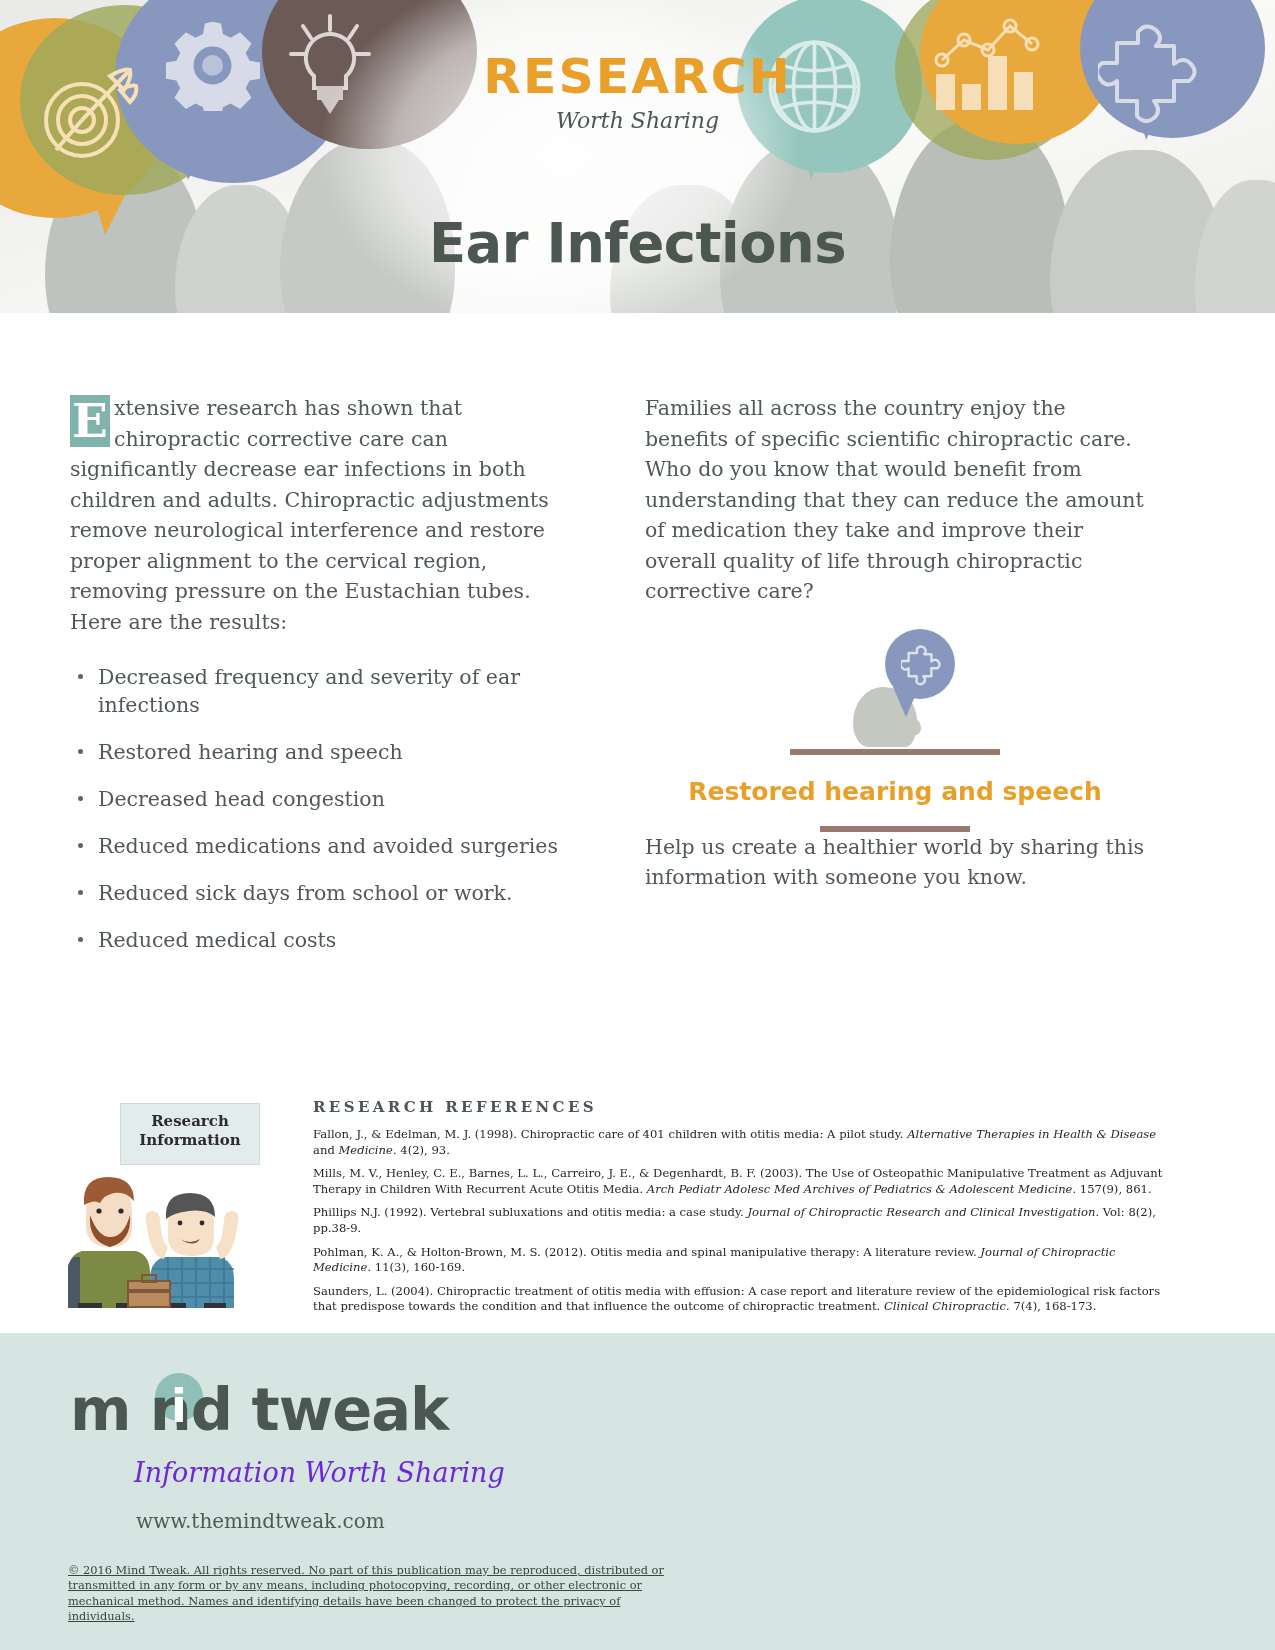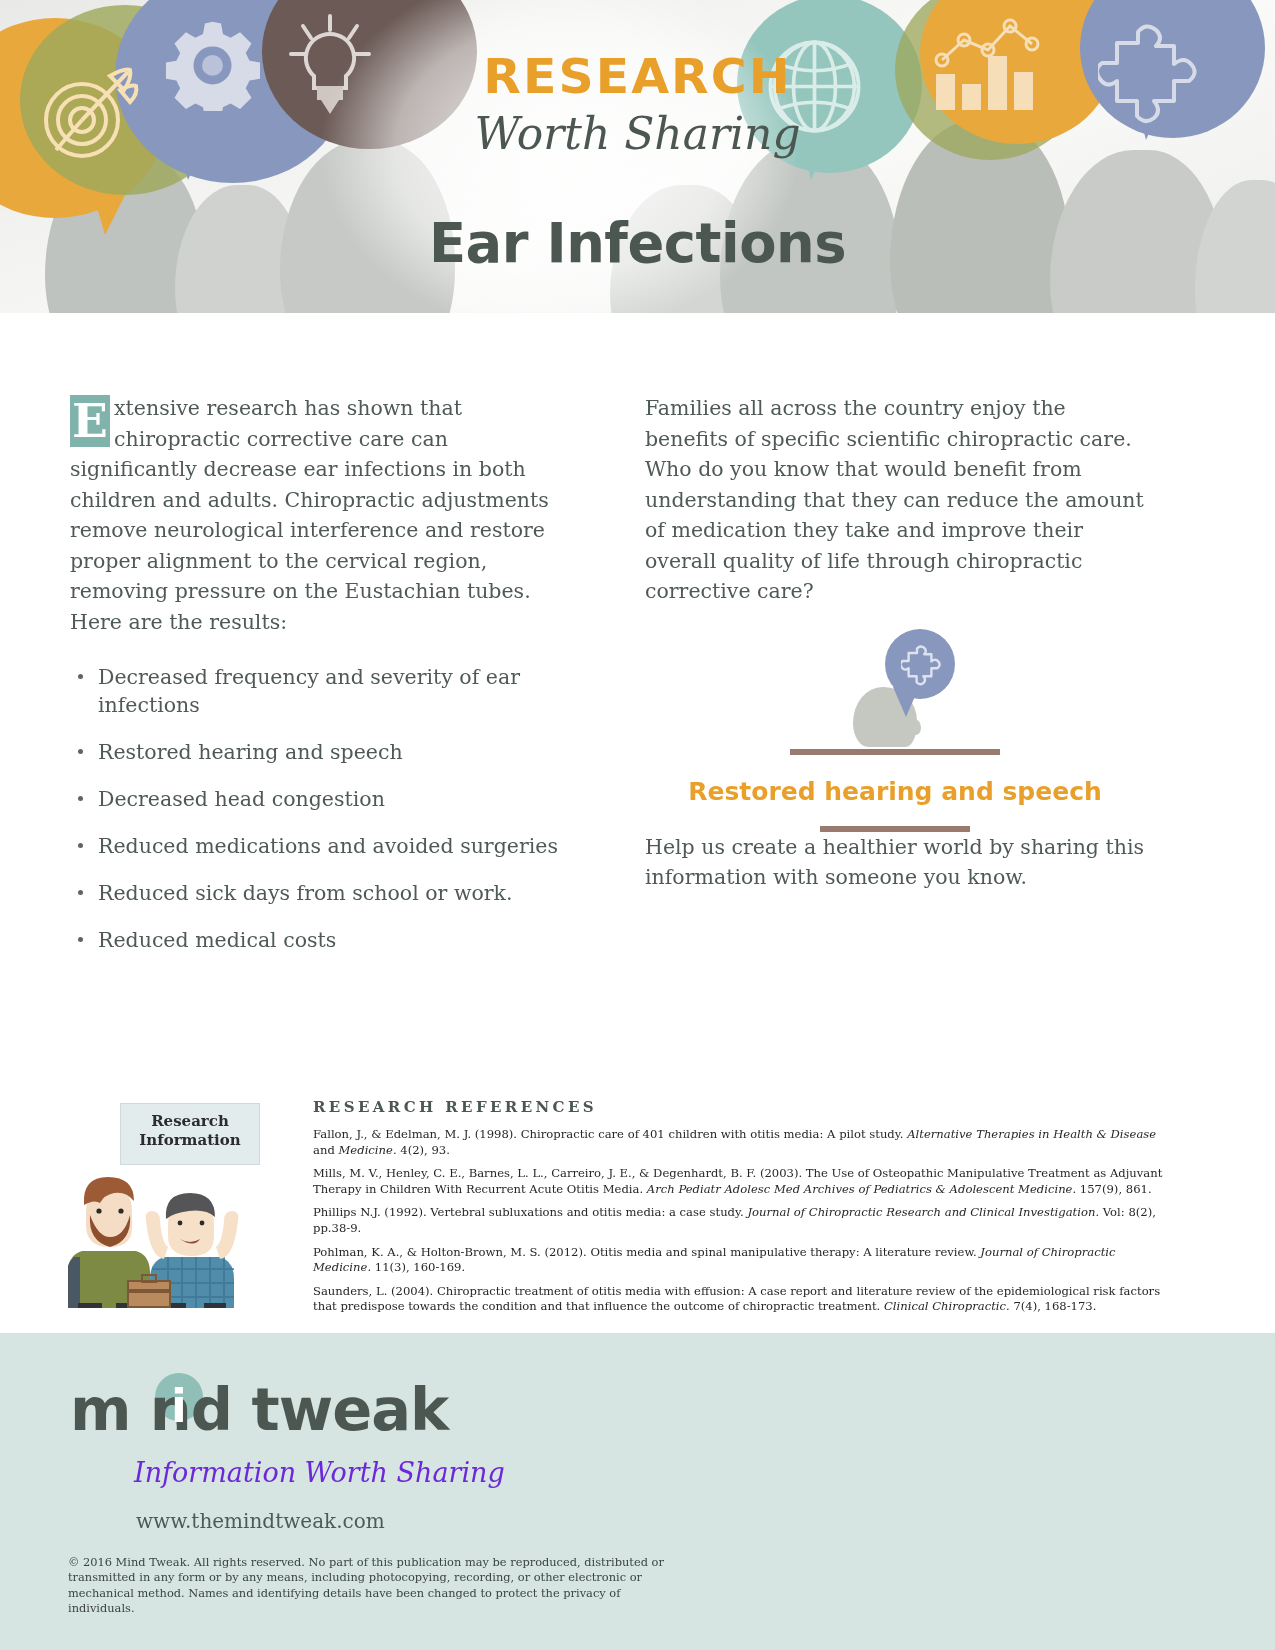--- a/index.html
+++ b/index.html
@@ -30,21 +30,21 @@
   .research-word{
     position:absolute;left:0;top:48px;width:1275px;
     font-family:"DejaVu Sans", sans-serif;
     font-weight:bold;font-size:48px;letter-spacing:2px;
     color:#e8a02a;
     transform:scaleX(1.02);
   }
   .worth-sharing{
     position:absolute;left:0;top:108px;width:1275px;
     font-family:"DejaVu Serif", serif;
-    font-style:italic;font-size:44px;color:#4b5750;
+    font-style:italic;font-size:22px;color:#4b5750;
   }
   .page-title{
     position:absolute;left:0;top:210px;width:1275px;
     font-family:"DejaVu Sans", sans-serif;
     font-weight:bold;font-size:56px;color:#4b5750;
     letter-spacing:-0.5px;
     transform:scaleX(0.97);
   }
 
   
@@ -164,23 +164,23 @@
   .tagline{
     position:absolute;left:134px;top:124px;
     font-family:"DejaVu Serif", serif;font-style:italic;
     font-size:27px;color:#6d28d9;
   }
   .site{
     position:absolute;left:136px;top:176px;
     font-family:"DejaVu Serif", serif;font-size:20px;color:#4f5a55;
   }
   .copyright{
-    position:absolute;left:68px;top:222px;width:620px;
-    font-family:"DejaVu Serif", serif;
-    font-size:11.4px;line-height:15.4px;color:#3c4440;
+    position:absolute;left:68px;top:230px;width:620px;
+    font-family:"DejaVu Serif", serif;
+    font-size:11.4px;line-height:15.4px;color:#3c4440;text-decoration:underline;
   }
 </style>
 </head>
 <body>
 
 <div class="page">
 
   <div class="header">
 
     <div>

